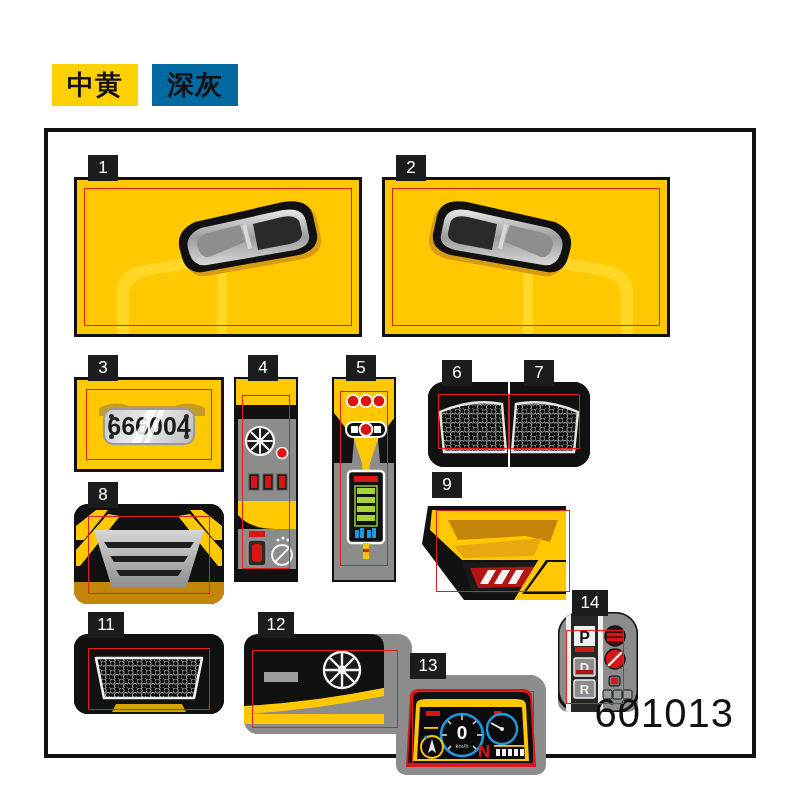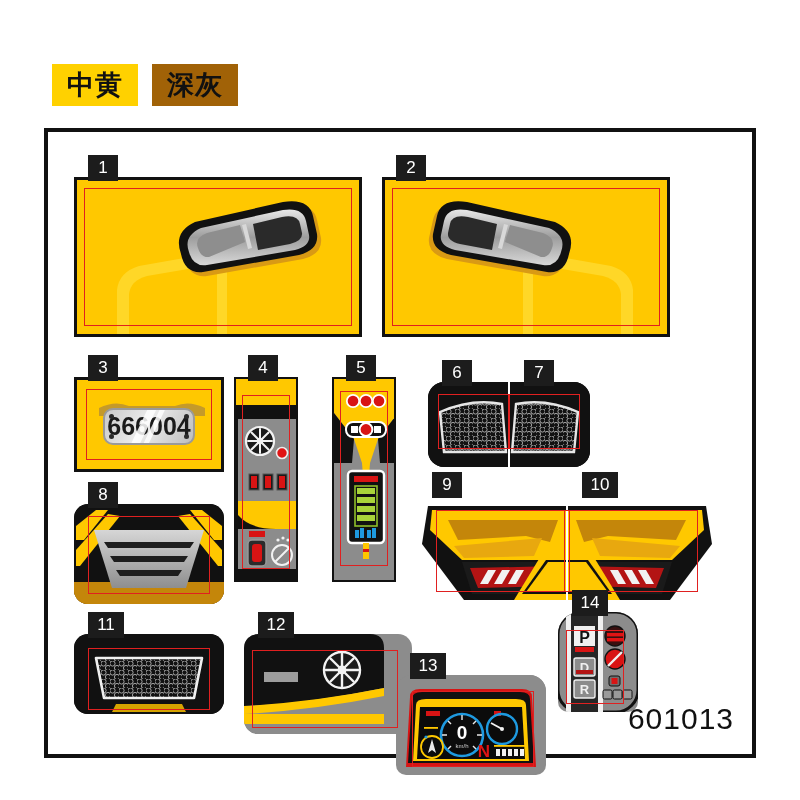--- a/index.html
+++ b/index.html
@@ -3,21 +3,21 @@
 <meta charset="utf-8">
 <style>
   html,body{margin:0;padding:0;background:#ffffff;}
   body{width:800px;height:800px;position:relative;font-family:"Liberation Sans",sans-serif;overflow:hidden;}
 
   
   #legend{position:absolute;left:52px;top:64px;display:flex;gap:14px;}
   .swatch{width:86px;height:42px;display:flex;align-items:center;justify-content:center;
           font-size:27px;font-weight:600;color:#111;line-height:1;letter-spacing:1px;}
   .sw-yellow{background:#ffd100;}
-  .sw-gray{background:#a16207;}
+  .sw-gray{background:#0369a1;}
 
   
   #sheet{position:absolute;left:44px;top:128px;width:712px;height:630px;
          border:4px solid #111;background:#fff;box-sizing:border-box;}
 
   
   .panel{position:absolute;box-sizing:border-box;}
   .pbody{position:absolute;inset:0;overflow:hidden;}
   .badge{position:absolute;top:-22px;left:14px;width:30px;height:26px;background:#1c1c1c;
          color:#fff;font-size:17px;display:flex;align-items:center;justify-content:center;
@@ -31,21 +31,21 @@
   
   .plate-panel{background:#ffc800;border:3px solid #111;box-sizing:border-box;}
   .plate{position:absolute;background:linear-gradient(120deg,#c9c9c9,#ececec 45%,#bdbdbd);
          border:2px solid #9a9a9a;border-radius:4px;display:flex;align-items:center;justify-content:center;}
   .plate-text{font-size:25px;font-weight:700;color:#1a1a1a;letter-spacing:0px;
               font-family:"Liberation Sans",sans-serif;}
   .screw{position:absolute;width:5px;height:5px;border-radius:50%;background:#2a2a2a;}
 
   
   .console{background:#111;border:2px solid #111;box-sizing:border-box;}
-  .num-code{position:absolute;right:18px;bottom:18px;font-size:30px;color:#111;
+  .num-code{position:absolute;right:18px;bottom:18px;font-size:40px;color:#111;
             font-family:"Liberation Sans",sans-serif;letter-spacing:1px;}
 </style>
 </head>
 <body>
 
 <div id="legend">
   <div class="swatch sw-yellow">中黄</div>
   <div class="swatch sw-gray">深灰</div>
 </div>
 
@@ -289,42 +289,20 @@
           <path d="M98 76 L106 76 L98 90 L90 90 Z"></path>
         </g>
         <path d="M124 60 L148 60 L148 106 L96 106 Z" fill="#ffc800"></path>
         <path d="M128 66 L148 66 L148 100 L104 100 Z" fill="#111"></path>
         <path d="M130 68 L148 68 L148 98 L108 98 Z" fill="#ffc800"></path>
       </svg>
     </div>
     <div class="cutline" style="left:18px;top:16px;right:-4px;bottom:14px;"></div>
   </div>
 
-  <div class="panel" style="left:520px;top:362px;width:148px;height:112px;">
-    <div class="badge wide">10</div>
-    <div class="pbody">
-      <svg viewBox="0 0 148 112" width="148" height="112" style="display:block;transform:scaleX(-1);">
-        <path d="M10 12 L148 12 L148 106 L46 106 L4 50 Z" fill="#111"></path>
-        <path d="M14 16 L148 16 L148 66 L44 66 L12 36 Z" fill="#ffc800"></path>
-        <path d="M30 26 L140 26 L132 48 L108 42 L40 46 Z" fill="#c4860a"></path>
-        <path d="M36 52 L124 44 L116 62 L46 64 Z" fill="#e8a80f"></path>
-        <path d="M44 68 L148 68 L148 100 L54 100 Z" fill="#1a1a1a"></path>
-        <path d="M52 74 L140 72 L136 92 L60 94 Z" fill="#b31414"></path>
-        <g fill="#f2f2f2">
-          <path d="M70 76 L78 76 L70 90 L62 90 Z"></path>
-          <path d="M84 76 L92 76 L84 90 L76 90 Z"></path>
-          <path d="M98 76 L106 76 L98 90 L90 90 Z"></path>
-        </g>
-        <path d="M124 60 L148 60 L148 106 L96 106 Z" fill="#ffc800"></path>
-        <path d="M128 66 L148 66 L148 100 L104 100 Z" fill="#111"></path>
-        <path d="M130 68 L148 68 L148 98 L108 98 Z" fill="#ffc800"></path>
-      </svg>
-    </div>
-    <div class="cutline" style="left:-4px;top:16px;right:18px;bottom:14px;"></div>
-  </div>
 
   <div class="panel" style="left:26px;top:502px;width:150px;height:80px;">
     <div class="badge wide">11</div>
     <div class="pbody" style="background:#111;border-radius:14px;">
       <svg viewBox="0 0 150 100" width="150" height="100" style="display:block">
         <defs>
           <pattern id="hex11" width="9" height="9" patternUnits="userSpaceOnUse">
             <rect width="9" height="9" fill="#111"></rect>
             <circle cx="2.5" cy="2.5" r="2.6" fill="none" stroke="#c8c8c8" stroke-width="0.8"></circle>
             <circle cx="7" cy="7" r="2.6" fill="none" stroke="#c8c8c8" stroke-width="0.8"></circle>

